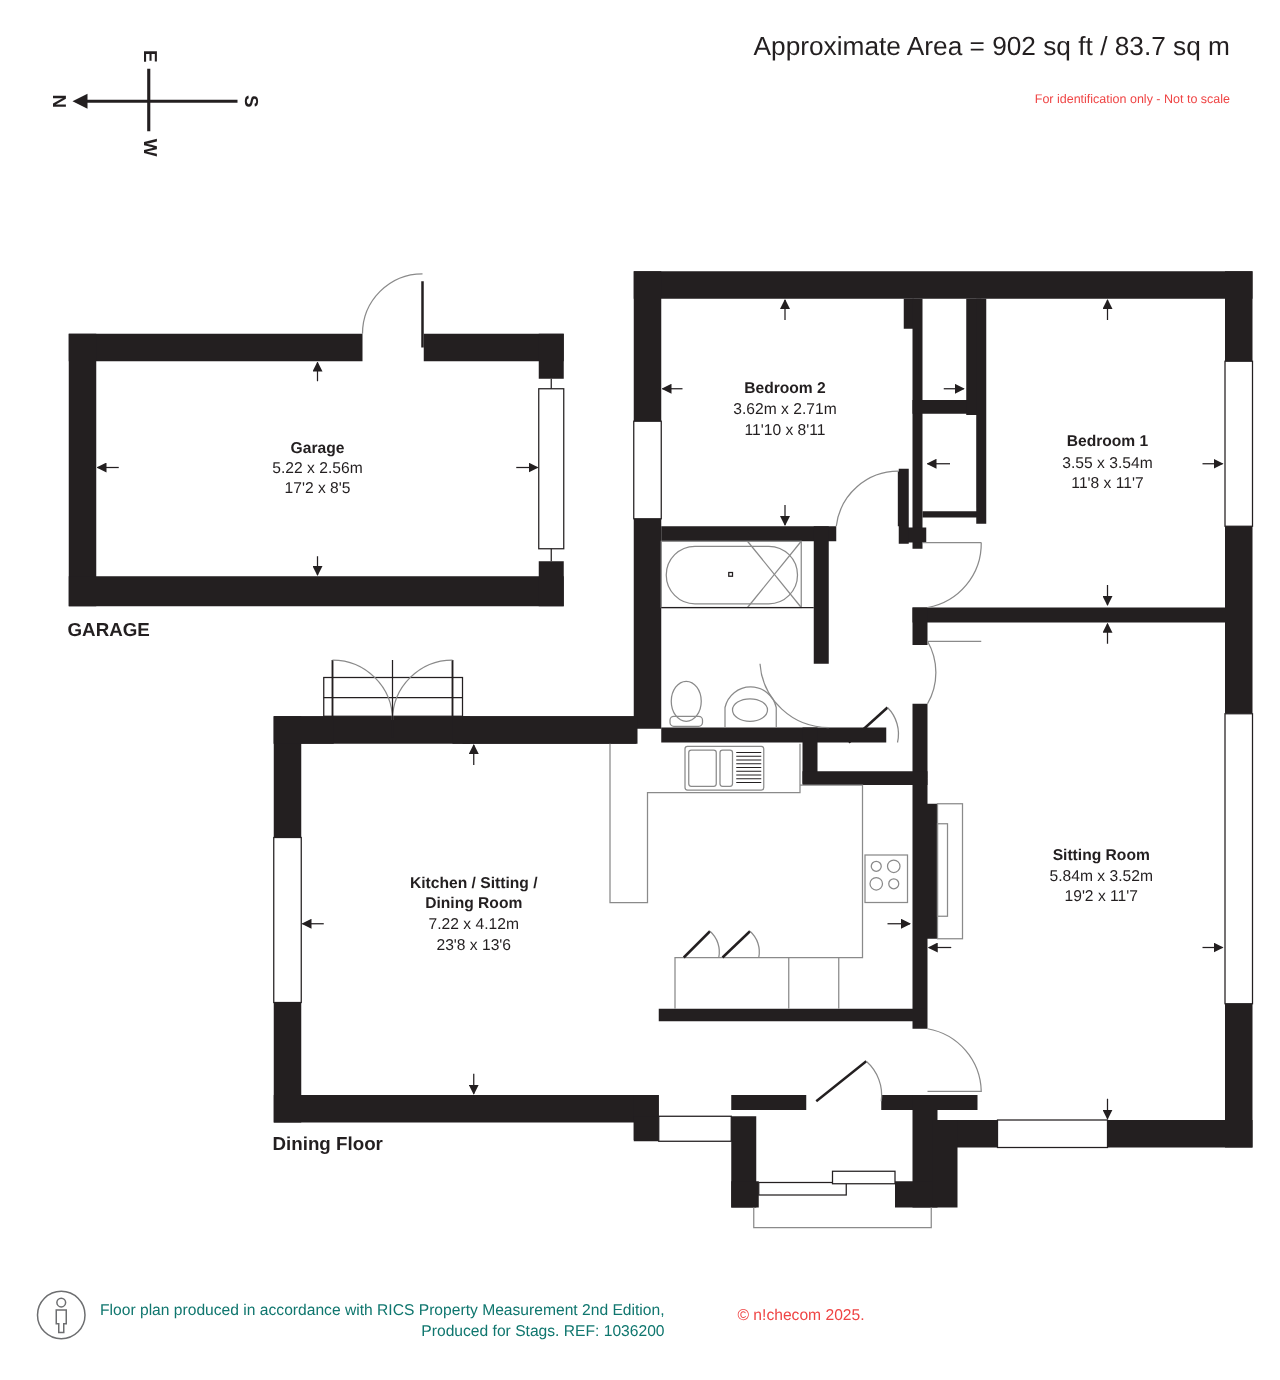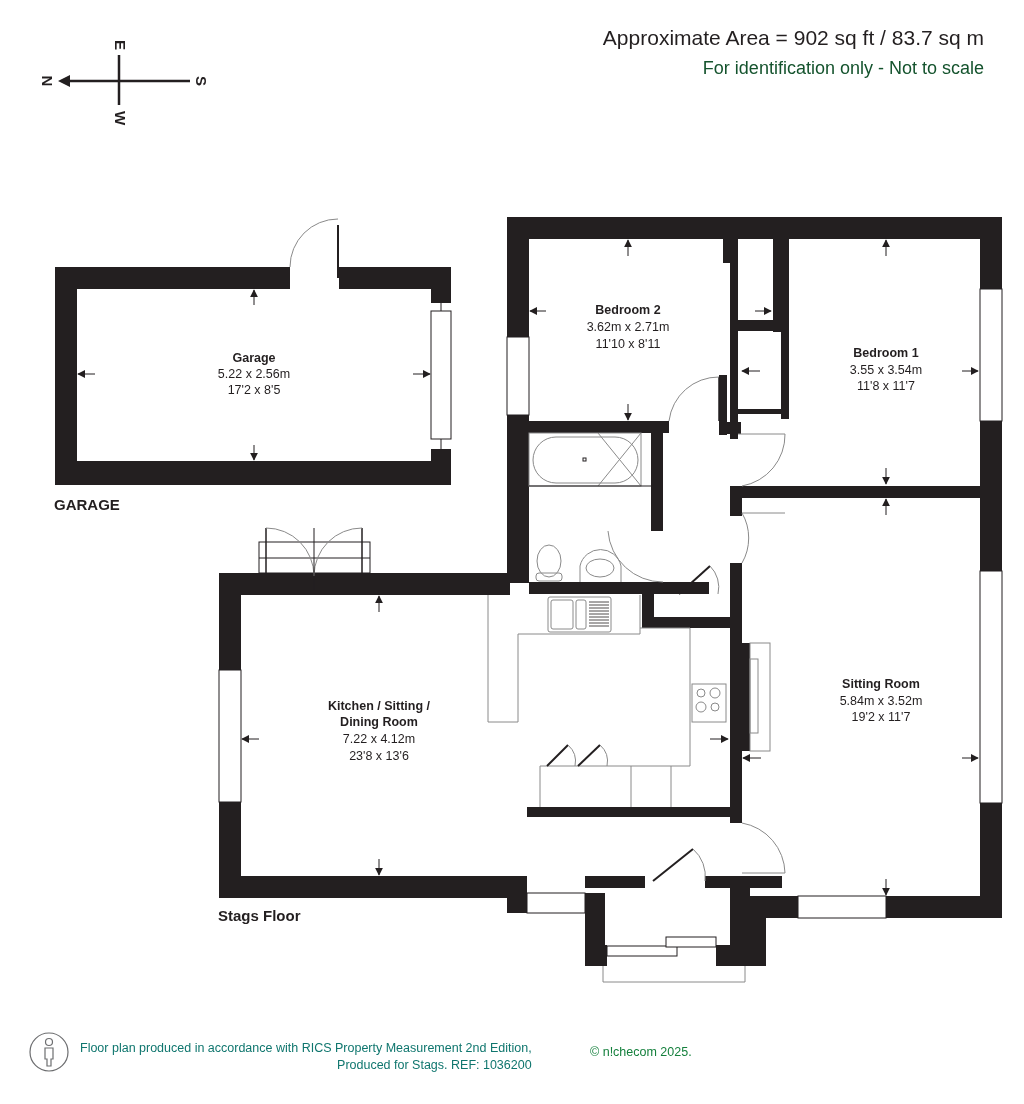--- a/index.html
+++ b/index.html
@@ -1,30 +1,30 @@
 <!DOCTYPE html>
 <html><head>
   <meta charset="utf-8">
   <style>
     html, body { margin: 0; padding: 0; background: #ffffff; }
     body { width: 1024px; height: 1104px; position: relative; overflow: hidden; font-family: "Liberation Sans", sans-serif; color: #231f20; }
     .area-block { position: absolute; right: 40px; top: 24px; text-align: right; }
     .area-line { font-size: 21px; line-height: 28px; color: #231f20; text-align: right; }
-    .area-note { font-size: 18px; line-height: 20px; margin-top: 6px; color: #14532d; }
+    .area-note { font-size: 10px; line-height: 20px; margin-top: 18px; color: #ef4444; }
     .compass { position: absolute; left: 30px; top: 30px; width: 190px; height: 110px; }
     svg.plan { position: absolute; left: 0; top: 0; width: 1024px; height: 1104px; }
     .wall { fill: #231f20; }
     .thin { fill: none; stroke: #231f20; stroke-width: 1; }
     .grey { fill: none; stroke: #8a8a8a; stroke-width: 1; }
     .win { fill: #ffffff; stroke: #231f20; stroke-width: 1; }
     .room-label { font-family: "Liberation Sans", sans-serif; font-size: 12.5px; fill: #231f20; text-anchor: middle; }
     .room-name { font-weight: bold; }
     .floor-label { position: absolute; font-weight: bold; font-size: 15px; color: #231f20; }
     .footer { position: absolute; left: 80px; top: 1040px; font-size: 12.5px; line-height: 17px; color: #0f766e; text-align: right; }
-    .footer-copy { position: absolute; left: 590px; top: 1045px; font-size: 12.5px; color: #15803d; }
+    .footer-copy { position: absolute; left: 590px; top: 1045px; font-size: 12.5px; color: #ef4444; }
     .person-icon { position: absolute; left: 28px; top: 1030px; width: 42px; height: 44px; }
   </style>
 </head>
 <body>
 
 <div class="area-block">
   <div class="area-line">Approximate Area = 902 sq ft / 83.7 sq m</div>
   <div class="area-note">For identification only - Not to scale</div>
 </div>
 
@@ -262,21 +262,21 @@
     <text class="room-label" x="379" y="760">23'8 x 13'6</text>
   </g>
   <g>
     <text class="room-label room-name" x="881" y="688">Sitting Room</text>
     <text class="room-label" x="881" y="705">5.84m x 3.52m</text>
     <text class="room-label" x="881" y="721">19'2 x 11'7</text>
   </g>
 </svg>
 
 <div class="floor-label" style="left:54px; top:496px;">GARAGE</div>
-<div class="floor-label" style="left:218px; top:907px;">Stags Floor</div>
+<div class="floor-label" style="left:218px; top:907px;">Dining Floor</div>
 
 <svg class="person-icon" viewBox="0 0 42 44">
   <circle cx="21" cy="22" r="19" fill="none" stroke="#6d6e70" stroke-width="1.2"></circle>
   <circle cx="21" cy="12" r="3.5" fill="none" stroke="#6d6e70" stroke-width="1.2"></circle>
   <path d="M17,18 L25,18 L25,29 L23,29 L23,36 L19,36 L19,29 L17,29 Z" fill="none" stroke="#6d6e70" stroke-width="1.2"></path>
 </svg>
 <div class="footer">
   <div>Floor plan produced in accordance with RICS Property Measurement 2nd Edition,</div>
   <div>Produced for Stags.   REF: 1036200</div>
 </div>

